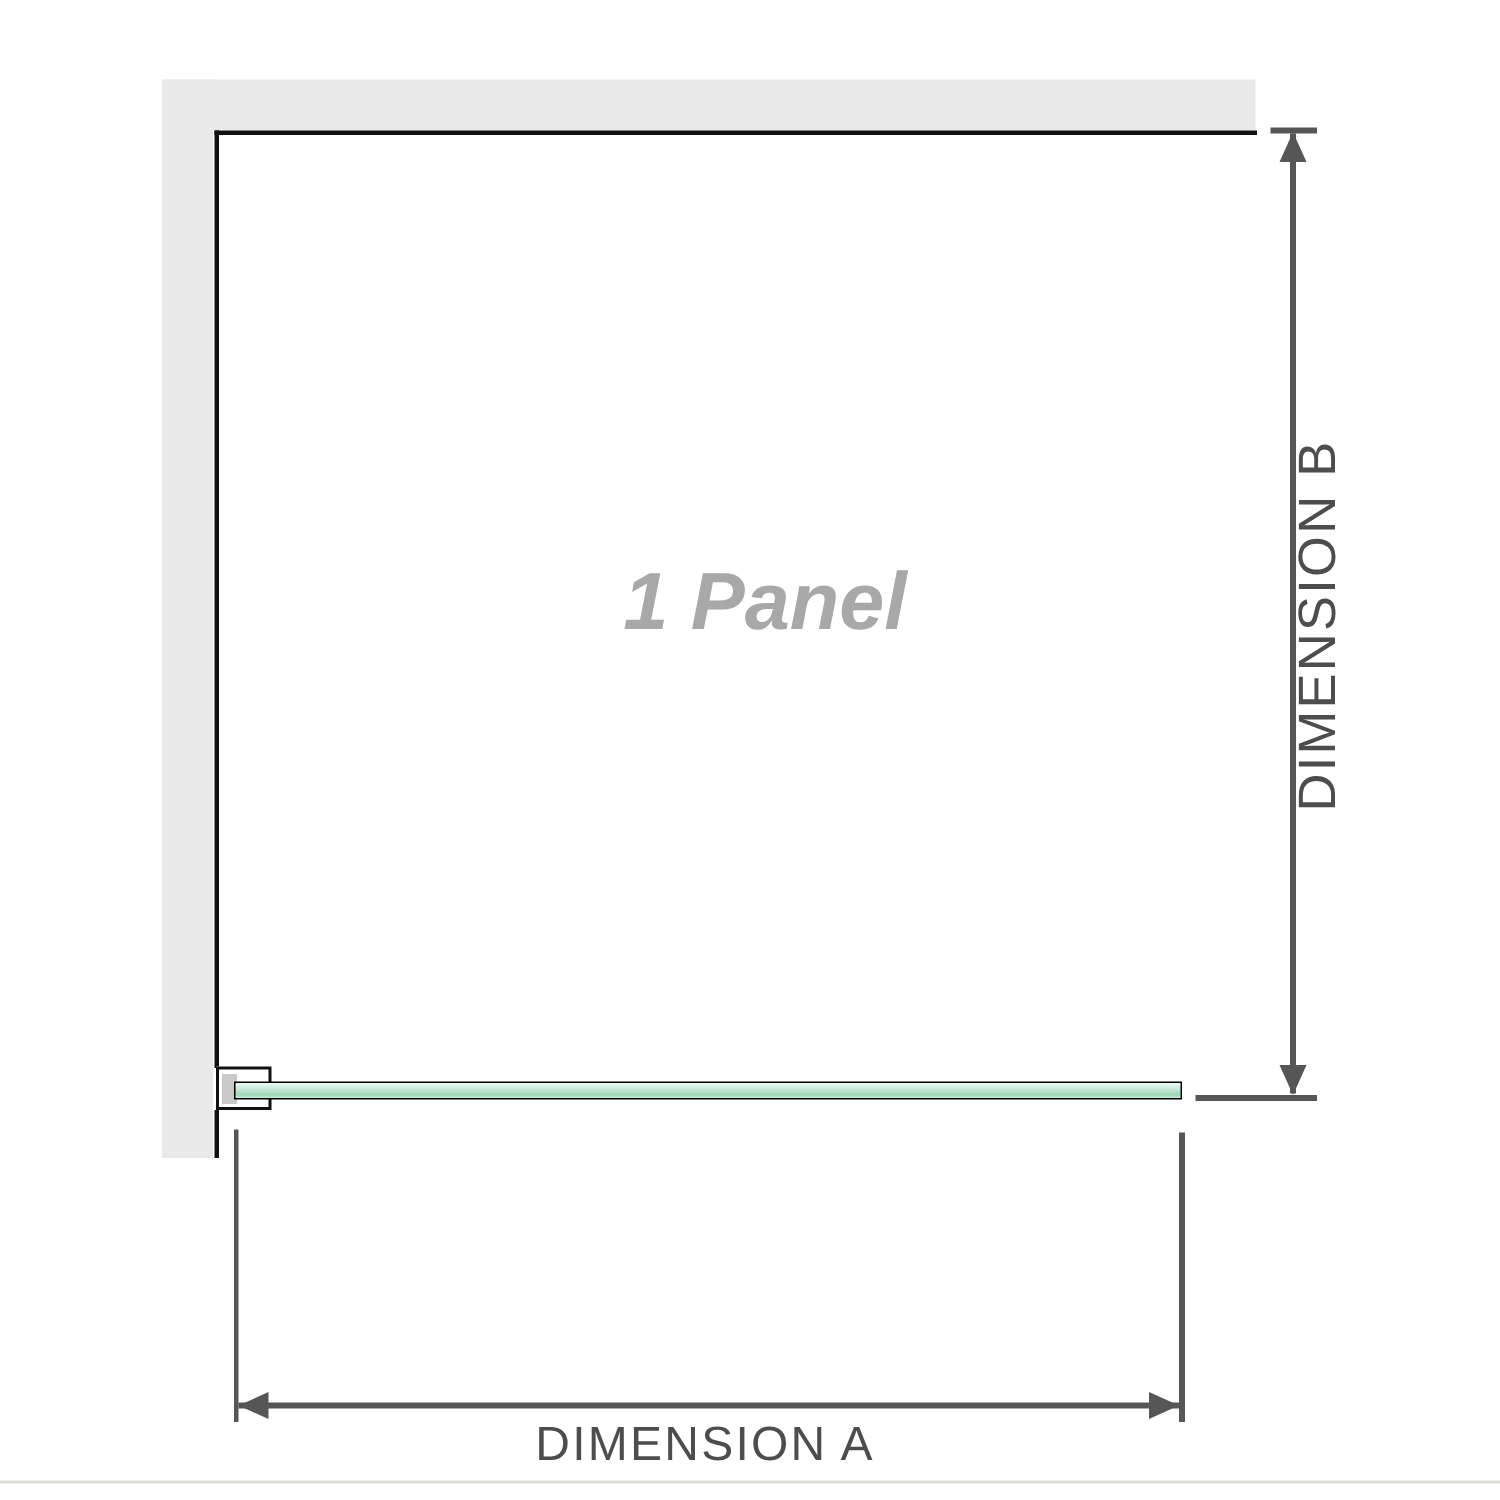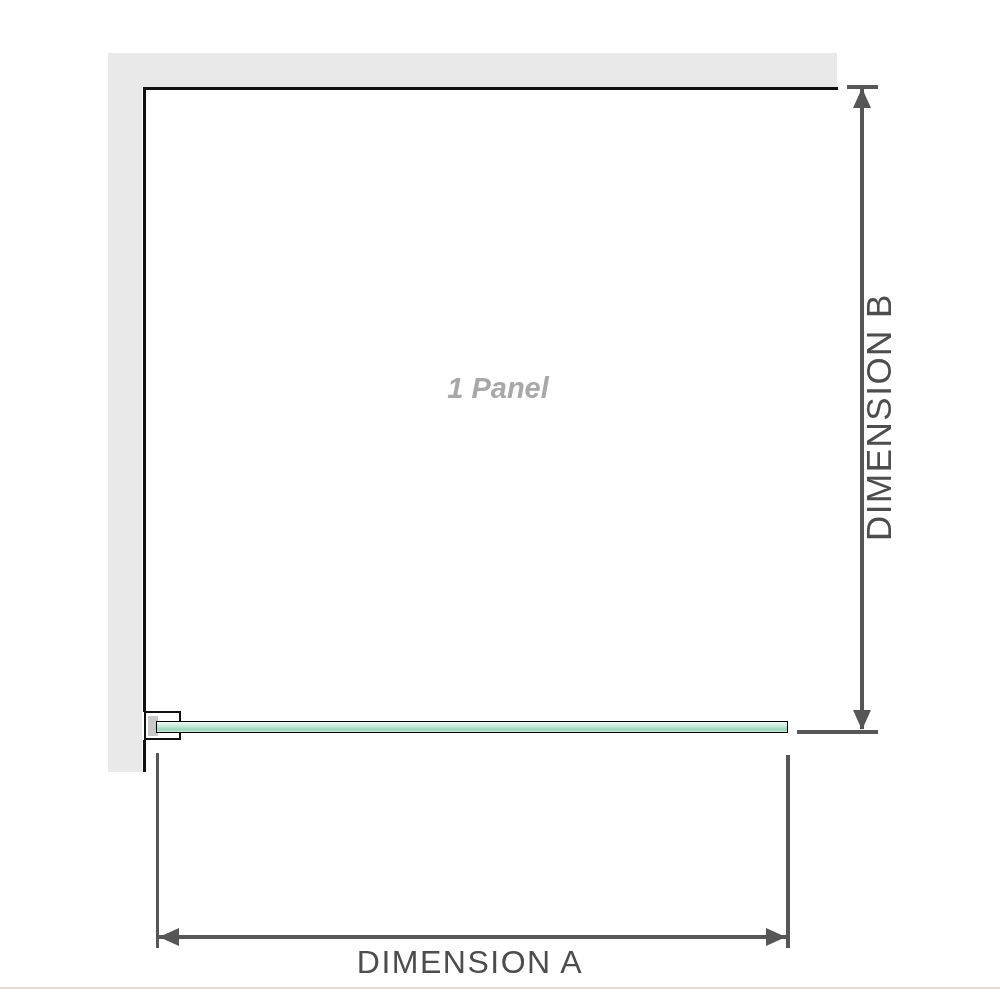--- a/index.html
+++ b/index.html
@@ -46,21 +46,21 @@
   
   .dima-ext-left{left:155.5px;top:753px;width:3.5px;height:195px;background:var(--dimension);}
   .dima-ext-right{left:786px;top:755px;width:3.5px;height:193px;background:var(--dimension);}
   .dima-line{left:159px;top:935px;width:628px;height:4px;background:var(--dimension);}
   .dima-arrow-left{left:159px;top:928px;border-top:9px solid transparent;border-bottom:9px solid transparent;border-right:20px solid var(--dimension);}
   .dima-arrow-right{left:766px;top:928px;border-top:9px solid transparent;border-bottom:9px solid transparent;border-left:20px solid var(--dimension);}
   .dima-label{left:270px;top:944px;width:400px;text-align:center;font-size:32px;
               letter-spacing:1.5px;color:var(--dim-label);white-space:nowrap;}
 
   
-  .panel-label{left:300px;top:374px;width:396px;text-align:center;font-size:29px;line-height:1;
+  .panel-label{left:312px;top:374px;width:396px;text-align:center;font-size:54px;line-height:1;
                font-style:italic;font-weight:700;color:var(--panel-label);white-space:nowrap;}
 
   
   .bottom-rule{left:0;top:987px;width:1000px;height:1.5px;background:var(--rule);}
 </style>
 </head>
 <body>
 
 <div class="canvas">
 

